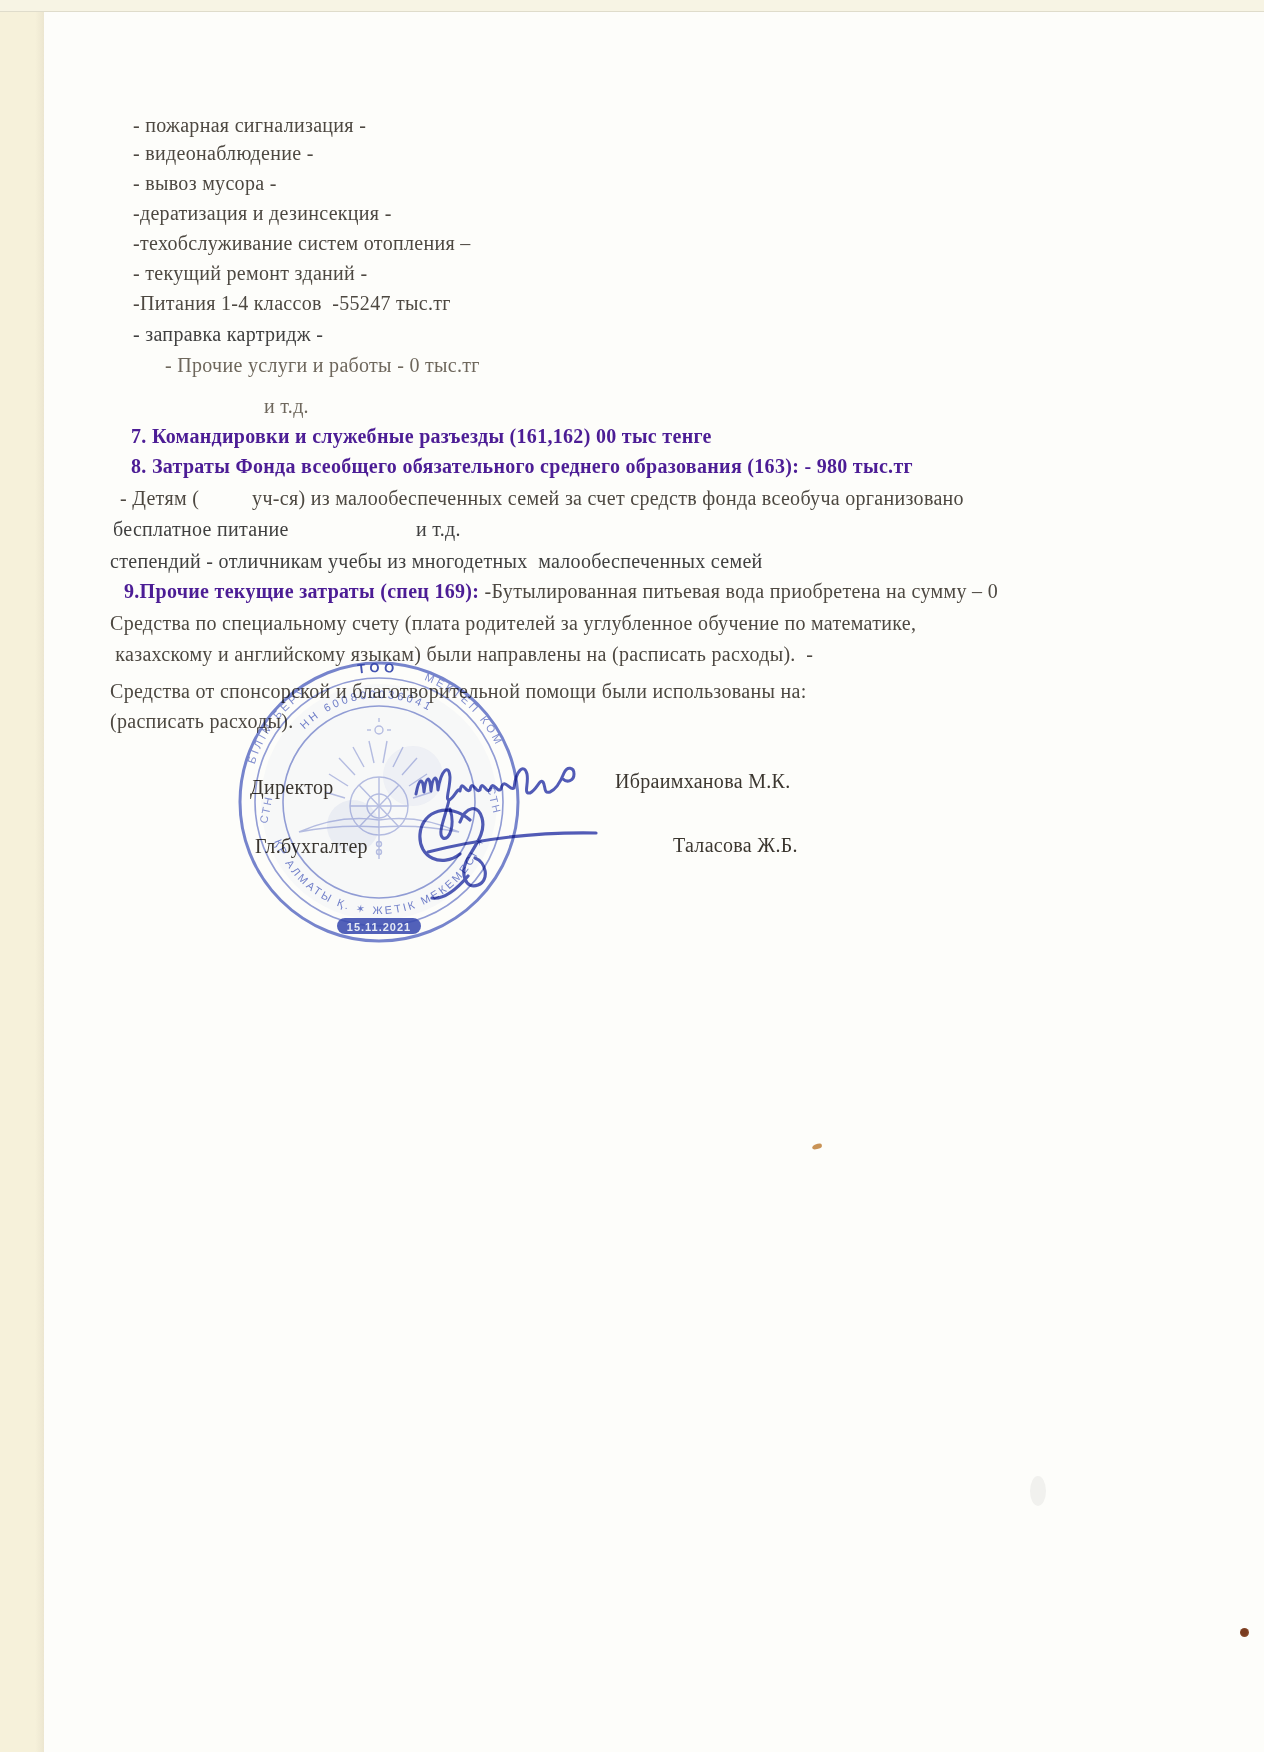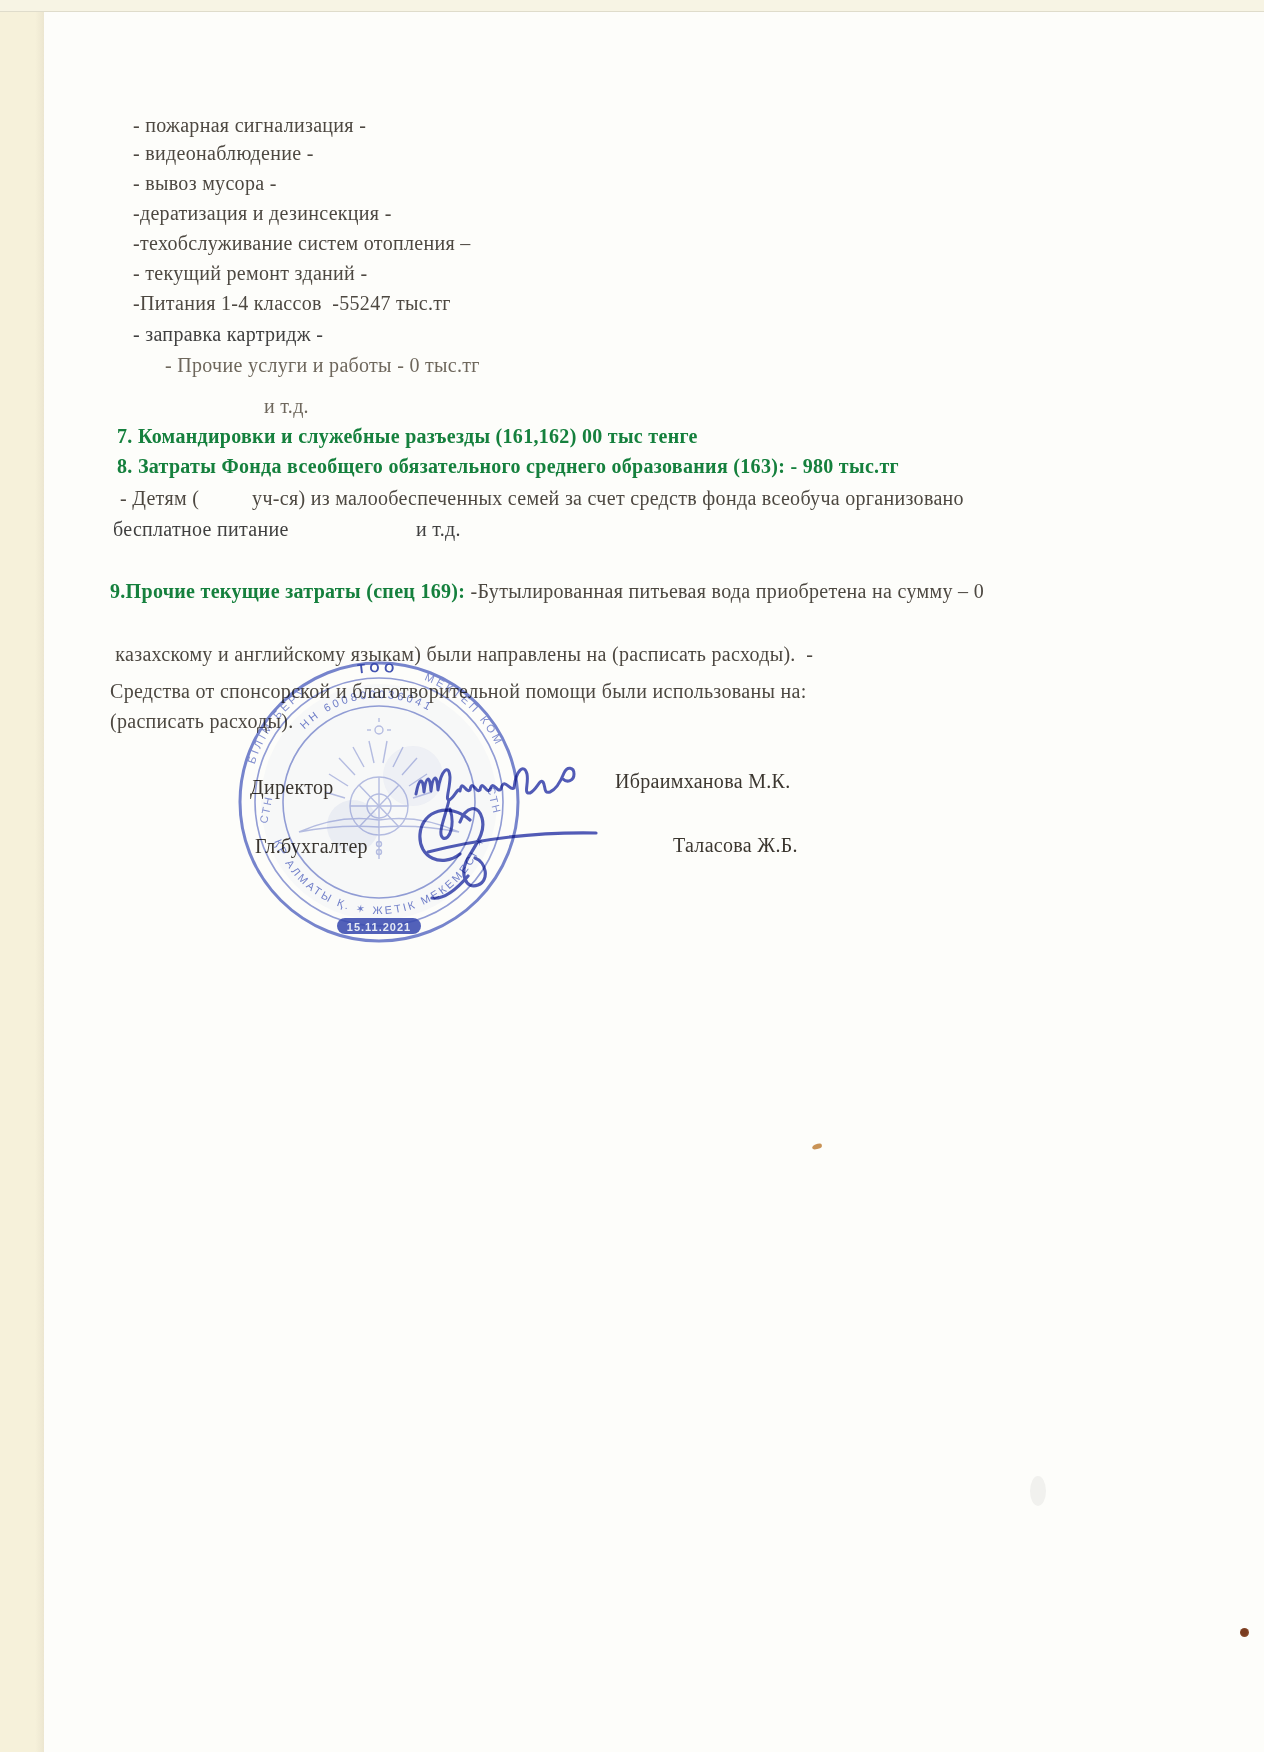--- a/index.html
+++ b/index.html
@@ -11,21 +11,21 @@
   .margin-left{position:absolute;left:0;top:0;width:44px;height:1752px;
     background:linear-gradient(90deg,#f6f1da 0 80%,#ece6d0 100%);}
   .margin-top{position:absolute;left:0;top:0;width:1264px;height:11px;
     background:#f7f4e4;border-bottom:1px solid #dfdccb;}
   .sheet{position:absolute;left:0;top:0;width:1264px;height:1404px;}
   
   .doc-line{
     position:absolute;white-space:pre;font-size:20px;line-height:26px;
     color:#4d4841;letter-spacing:.3px;filter:blur(.25px);
   }
-  .b{font-weight:bold;color:#15803d;}
+  .b{font-weight:bold;color:#4c1d95;margin-left:14px;}
   .faded{color:#6e675c;margin-left:32px;}
   .semi{color:#404040;}
   .sig-label{position:absolute;font-size:20px;font-weight:normal;color:#3b362f;
     letter-spacing:.3px;filter:blur(.25px);white-space:pre;}
   
   .stamp{position:absolute;left:233px;top:656px;width:292px;height:292px;
     mix-blend-mode:multiply;filter:blur(.4px);}
   .stamp text{font-family:"Liberation Sans", sans-serif;}
   
   .sig-svg{position:absolute;mix-blend-mode:multiply;}
@@ -55,23 +55,25 @@
   <div class="doc-line" style="left:133px;top:260px">- текущий ремонт зданий -</div>
   <div class="doc-line" style="left:133px;top:290px">-Питания 1-4 классов  -55247 тыс.тг</div>
   <div class="doc-line semi" style="left:133px;top:321px">- заправка картридж -</div>
   <div class="doc-line faded" style="left:133px;top:352px">- Прочие услуги и работы - 0 тыс.тг</div>
   <div class="doc-line faded" style="left:232px;top:393px">и т.д.</div>
 
   <div class="doc-line b" style="left:117px;top:423px">7. Командировки и служебные разъезды (161,162) 00 тыс тенге</div>
   <div class="doc-line b" style="left:117px;top:453px">8. Затраты Фонда всеобщего обязательного среднего образования (163): - 980 тыс.тг</div>
   <div class="doc-line semi" style="left:113px;top:516px">бесплатное питание                        и т.д.</div>
   <div class="doc-line" style="left:120px;top:485px">- Детям (          уч-ся) из малообеспеченных семей за счет средств фонда всеобуча организовано</div>
+  <div class="doc-line semi" style="left:110px;top:548px">степендий - отличникам учебы из многодетных  малообеспеченных семей</div>
 
   <div class="doc-line" style="left:110px;top:578px"><span class="b">9.Прочие текущие затраты (спец 169):</span><span> -Бутылированная питьевая вода приобретена на сумму – 0</span></div>
 
+  <div class="doc-line" style="left:110px;top:610px">Средства по специальному счету (плата родителей за углубленное обучение по математике,</div>
   <div class="doc-line" style="left:110px;top:641px"> казахскому и английскому языкам) были направлены на (расписать расходы).  -</div>
   <div class="doc-line" style="left:110px;top:678px">Средства от спонсорской и благотворительной помощи были использованы на:</div>
   <div class="doc-line" style="left:110px;top:708px">(расписать расходы).</div>
 
   <div class="sig-label" style="left:250px;top:776px">Директор</div>
   <div class="sig-label" style="left:615px;top:770px">Ибраимханова М.К.</div>
   <div class="sig-label" style="left:255px;top:835px">Гл.бухгалтер</div>
   <div class="sig-label" style="left:673px;top:834px">Таласова Ж.Б.</div>
 
   <svg class="stamp" viewBox="0 0 292 292">

